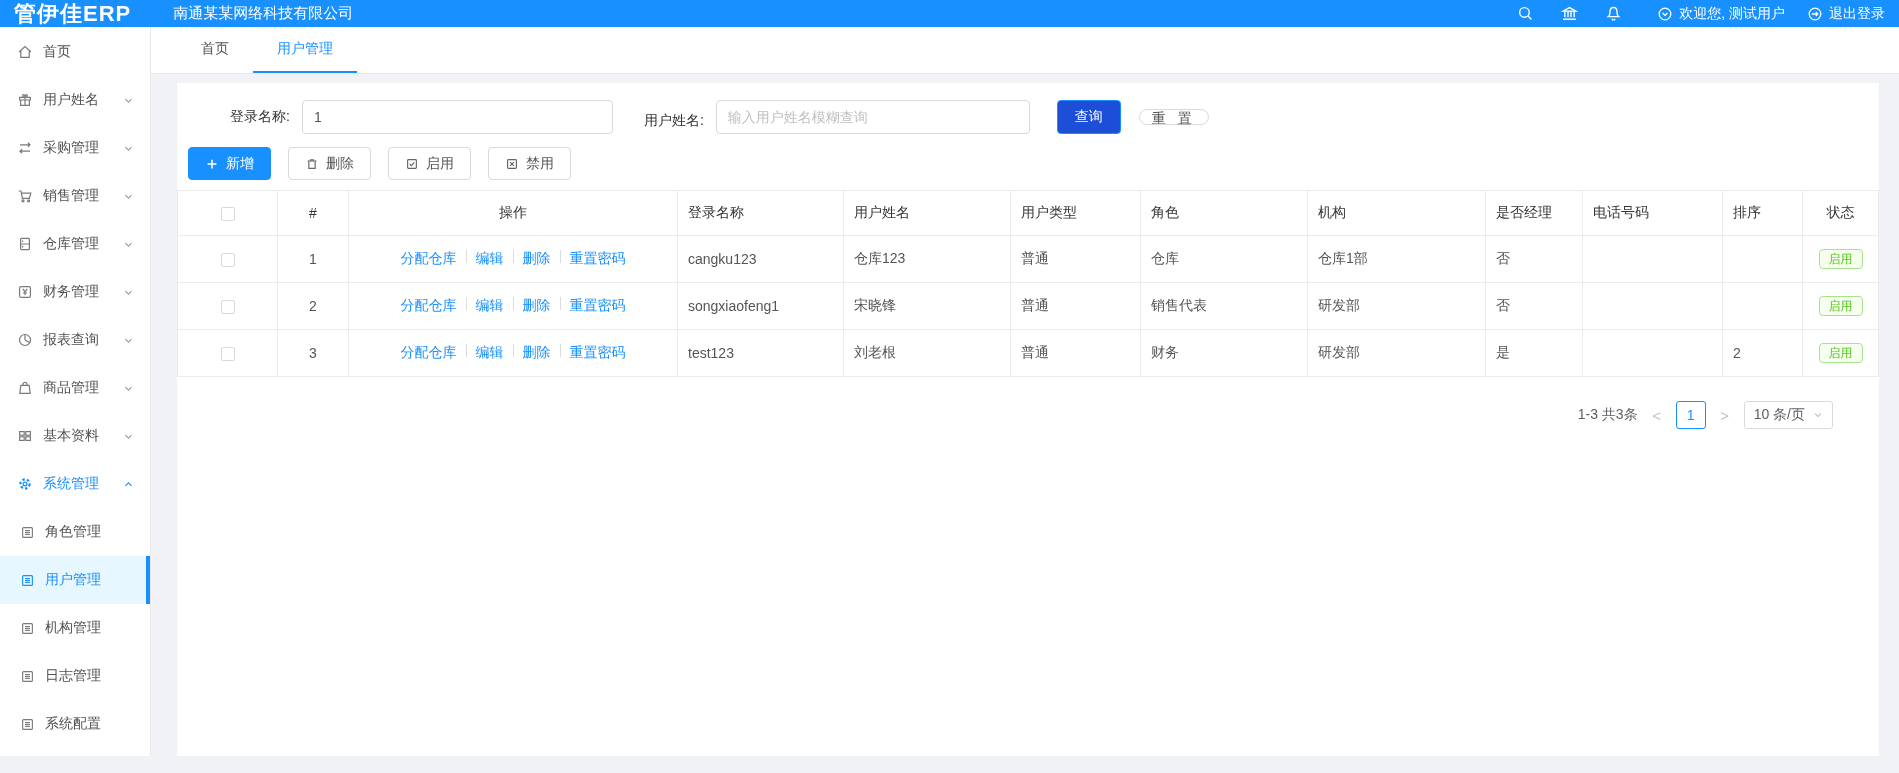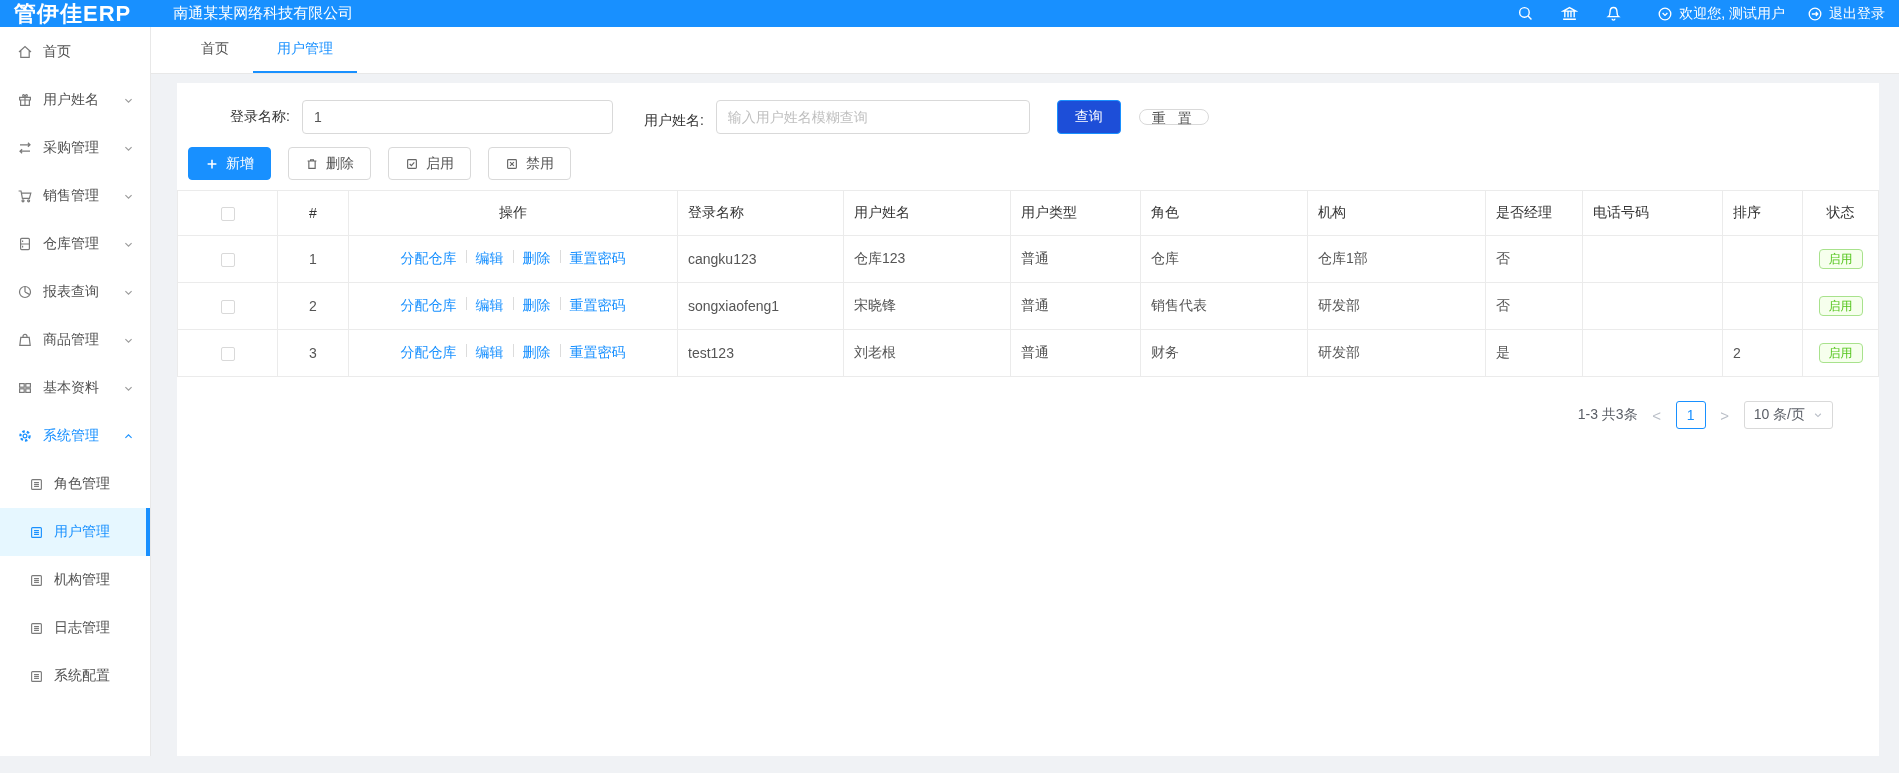--- a/index.html
+++ b/index.html
@@ -20,21 +20,21 @@
 
   
   .layout { display:flex; height:729px; }
   .sidebar { width:151px; background:#fff; border-right:1px solid #e8e8e8; padding-top:1px; flex:none; }
   .side-item { height:48px; display:flex; align-items:center; padding:0 10px 0 17px; color:#515151; cursor:pointer; position:relative; }
   .side-item svg { width:16px; height:16px; stroke:#7a7a7a; fill:none; stroke-width:1.2; flex:none; }
   .side-item .lbl { margin-left:10px; flex:1; white-space:nowrap; }
   .side-item .chev { width:11px; height:11px; stroke:#9a9a9a; stroke-width:1.6; margin-right:6px; }
   .side-item.active-parent { color:#1890ff; }
   .side-item.active-parent svg { stroke:#1890ff; }
-  .sub-item { height:48px; display:flex; align-items:center; padding-left:29px; color:#515151; cursor:pointer; position:relative; }
+  .sub-item { height:48px; display:flex; align-items:center; padding-left:20px; color:#515151; cursor:pointer; position:relative; }
   .sub-item svg { width:15px; height:15px; stroke:#7a7a7a; fill:none; stroke-width:1.2; flex:none; }
   .sub-item .lbl { margin-left:10px; white-space:nowrap; }
   .sub-item.active { background:#e6f7ff; color:#1890ff; }
   .sub-item.active svg { stroke:#1890ff; }
   .sub-item.active::after { content:""; position:absolute; right:0; top:0; width:4px; height:100%; background:#1890ff; }
 
   
   .main { flex:1; display:flex; flex-direction:column; background:#f0f2f5; }
   .tabbar { height:47px; background:#fff; border-bottom:1px solid #e8e8e8; display:flex; align-items:stretch; padding-left:26px; }
   .tab { display:flex; align-items:center; padding:0 24px; color:#555; cursor:pointer; border-bottom:2px solid transparent; }
@@ -173,20 +173,30 @@
       <svg viewBox="0 0 16 16">
           <rect x="3.6" y="2.4" width="8.8" height="11.2" rx="1"></rect>
           <path d="M3.6 8 H12.4 M5.6 4.4 V6 M5.6 9.8 V11.4"></path>
         </svg>
       <span class="lbl">仓库管理</span>
       <svg class="chev" viewBox="0 0 16 16">
           <path d="M3.5 6 L8 10.5 L12.5 6"></path>
         </svg>
     </div>
 
+    <div class="side-item">
+      <svg viewBox="0 0 16 16">
+          <rect x="2.6" y="2.6" width="10.8" height="10.8" rx="1.5"></rect>
+          <path d="M5.8 5 L8 7.6 L10.2 5 M8 7.6 V11.2 M6.2 8.8 H9.8"></path>
+        </svg>
+      <span class="lbl">财务管理</span>
+      <svg class="chev" viewBox="0 0 16 16">
+          <path d="M3.5 6 L8 10.5 L12.5 6"></path>
+        </svg>
+    </div>
 
     <div class="side-item">
       <svg viewBox="0 0 16 16">
           <circle cx="8" cy="8" r="5.5"></circle>
           <path d="M8 8 V2.5 M8 8 L12.8 10.6"></path>
         </svg>
       <span class="lbl">报表查询</span>
       <svg class="chev" viewBox="0 0 16 16">
           <path d="M3.5 6 L8 10.5 L12.5 6"></path>
         </svg>

